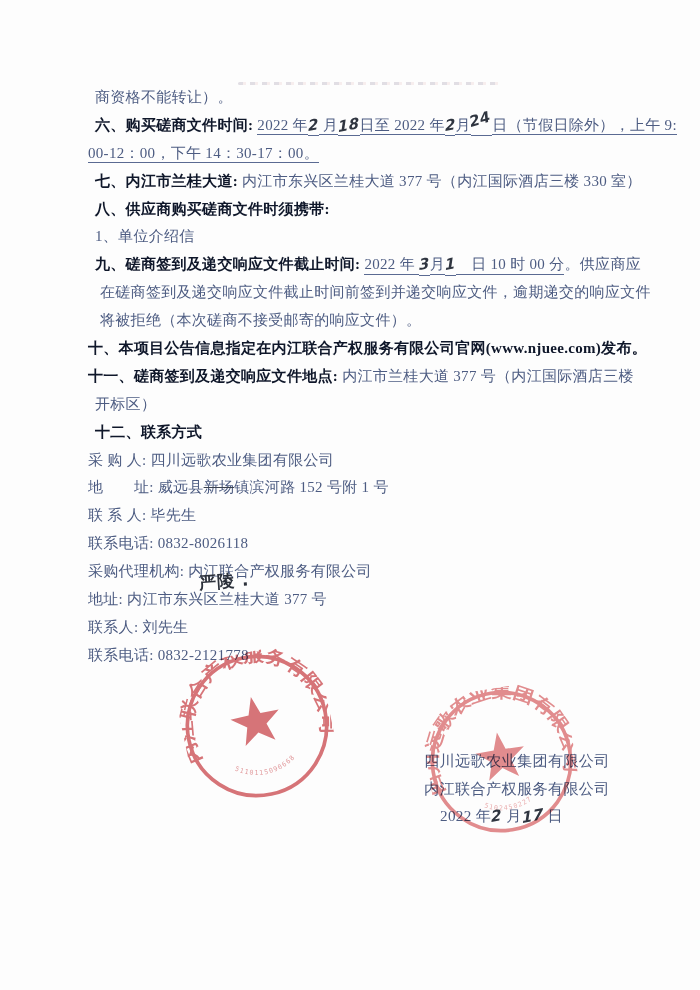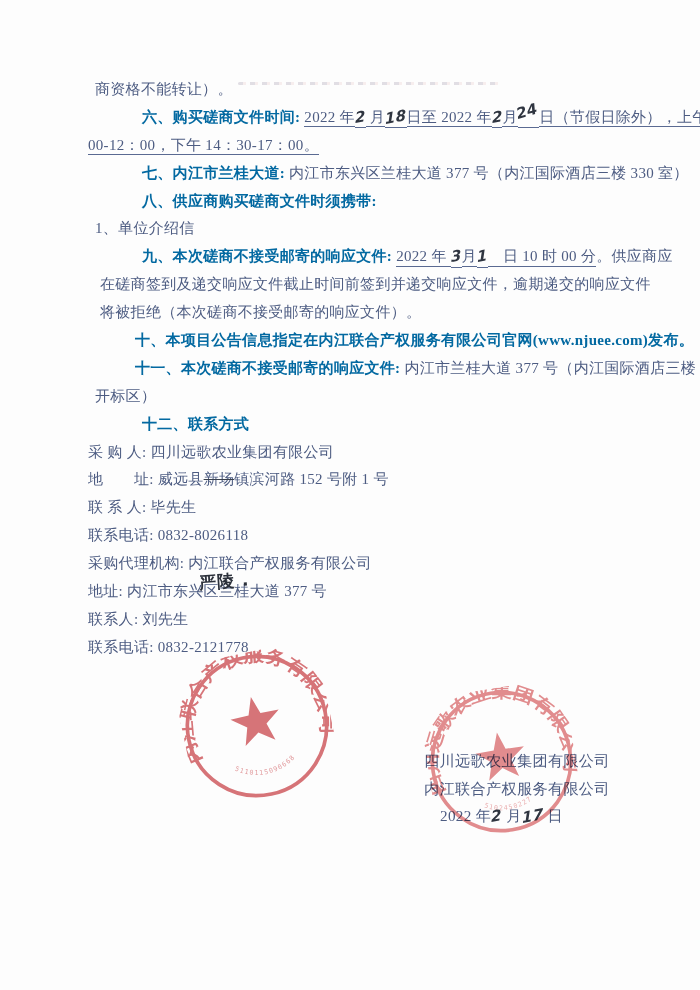--- a/index.html
+++ b/index.html
@@ -1,24 +1,24 @@
 <!DOCTYPE html>
 <html><head>
 <meta charset="utf-8">
 <style>
   html,body{margin:0;padding:0;background:#ffffff;}
   .page{
     position:relative; width:700px; height:990px; background:#fdfdfd;
     font-family:"Liberation Serif", serif; color:#4d5c82; overflow:hidden;
   }
-  .doc{position:absolute; left:88px; top:76px; width:552px;}
+  .doc{position:absolute; left:88px; top:84px; width:552px;}
   .line{height:27.9px; line-height:27.9px; font-size:15px; letter-spacing:.3px; white-space:nowrap;}
   .i1{padding-left:7px;}
   .i2{padding-left:12px;}
-  .b{font-weight:700; color:#0369a1;margin-left:47px;}
+  .b{font-weight:700; color:#0f172a;}
   .u{border-bottom:1.3px solid #5a6a92; padding-bottom:1.5px;}
   .hw{font-family:"DejaVu Sans", sans-serif; color:#2f3540; font-weight:600;}
   .hw .hw-i{display:inline-block; transform:rotate(-10deg) skewX(-8deg); font-style:italic;}
   .sup .hw-i{transform:rotate(-16deg) translateY(-6px);}
   .strike{text-decoration:line-through; text-decoration-color:#39404d;}
   .correction{
     position:absolute; left:199px; top:570px; font-family:"DejaVu Sans",sans-serif;
     font-size:17px; font-weight:700; color:#2c313b; transform:rotate(-4deg);
     letter-spacing:1px; z-index:2;
   }
@@ -41,25 +41,25 @@
 <div class="page">
   <div class="artifact"></div>
 
   <div class="doc">
       <div class="line i1"><span class="">商资格不能转让）。</span></div>
       <div class="line i1"><span class="b">六、购买磋商文件时间: </span><span class="u">2022 年</span><span class="u hw"><span class="hw-i">2</span></span><span class="u"> 月</span><span class="u hw"><span class="hw-i">18</span></span><span class="u">日至 2022 年</span><span class="u hw"><span class="hw-i">2</span></span><span class="u">月</span><span class="u hw sup"><span class="hw-i">24</span></span><span class="u">日（节假日除外），上午 9:</span></div>
       <div class="line "><span class="u">00-12：00，下午 14：30-17：00。</span></div>
       <div class="line i1"><span class="b">七、内江市兰桂大道: </span><span class="">内江市东兴区兰桂大道 377 号（内江国际酒店三楼 330 室）</span></div>
       <div class="line i1"><span class="b">八、供应商购买磋商文件时须携带: </span></div>
       <div class="line i1"><span class="">1、单位介绍信</span></div>
-      <div class="line i1"><span class="b">九、本次磋商不接受邮寄的响应文件: </span><span class="u">2022 年 </span><span class="u hw"><span class="hw-i">3</span></span><span class="u">月</span><span class="u hw"><span class="hw-i">1</span></span><span class="u">　日 10 时 00 分</span><span class="">。供应商应</span></div>
+      <div class="line i1"><span class="b">九、磋商签到及递交响应文件截止时间: </span><span class="u">2022 年 </span><span class="u hw"><span class="hw-i">3</span></span><span class="u">月</span><span class="u hw"><span class="hw-i">1</span></span><span class="u">　日 10 时 00 分</span><span class="">。供应商应</span></div>
       <div class="line i2"><span class="">在磋商签到及递交响应文件截止时间前签到并递交响应文件，逾期递交的响应文件</span></div>
       <div class="line i2"><span class="">将被拒绝（本次磋商不接受邮寄的响应文件）。</span></div>
       <div class="line "><span class="b">十、本项目公告信息指定在内江联合产权服务有限公司官网(www.njuee.com)发布。</span></div>
-      <div class="line "><span class="b">十一、本次磋商不接受邮寄的响应文件: </span><span class="">内江市兰桂大道 377 号（内江国际酒店三楼</span></div>
+      <div class="line "><span class="b">十一、磋商签到及递交响应文件地点: </span><span class="">内江市兰桂大道 377 号（内江国际酒店三楼</span></div>
       <div class="line i1"><span class="">开标区）</span></div>
       <div class="line i1"><span class="b">十二、联系方式</span></div>
       <div class="line "><span class="">采 购 人: 四川远歌农业集团有限公司</span></div>
       <div class="line "><span class="">地　　址: 威远县</span><span class="strike">新场</span><span class="">镇滨河路 152 号附 1 号</span></div>
       <div class="line "><span class="">联 系 人: 毕先生</span></div>
       <div class="line "><span class="">联系电话: 0832-8026118</span></div>
       <div class="line "><span class="">采购代理机构: 内江联合产权服务有限公司</span></div>
       <div class="line "><span class="">地址: 内江市东兴区兰桂大道 377 号</span></div>
       <div class="line "><span class="">联系人: 刘先生</span></div>
       <div class="line "><span class="">联系电话: 0832-2121778</span></div>

